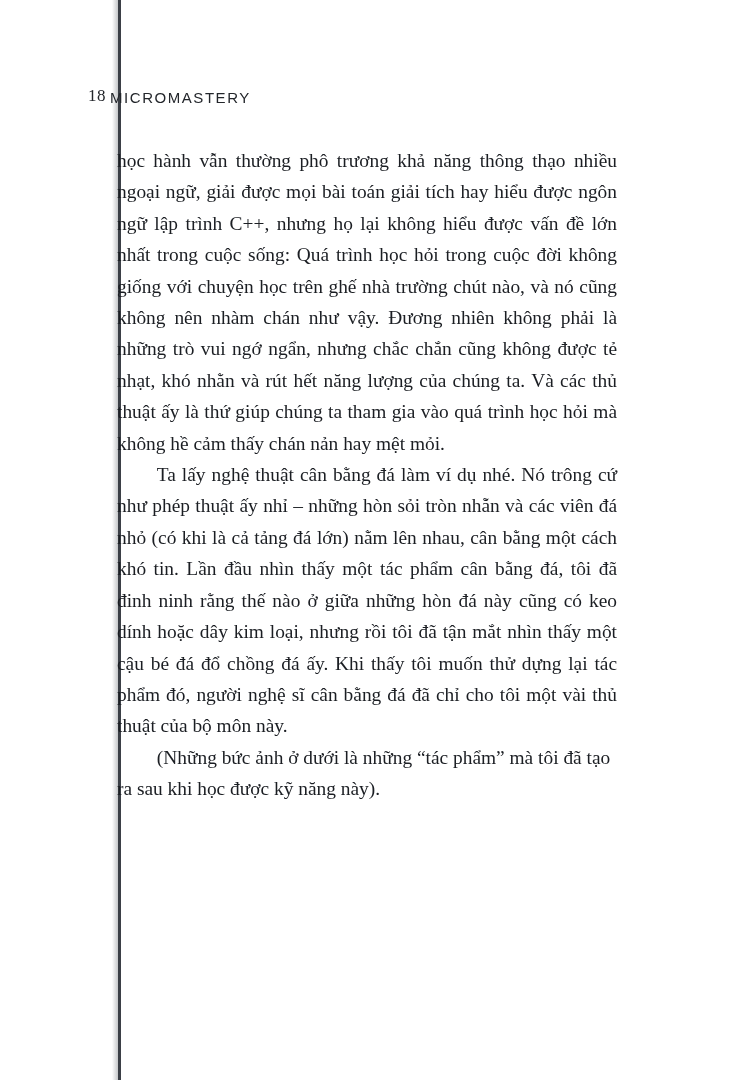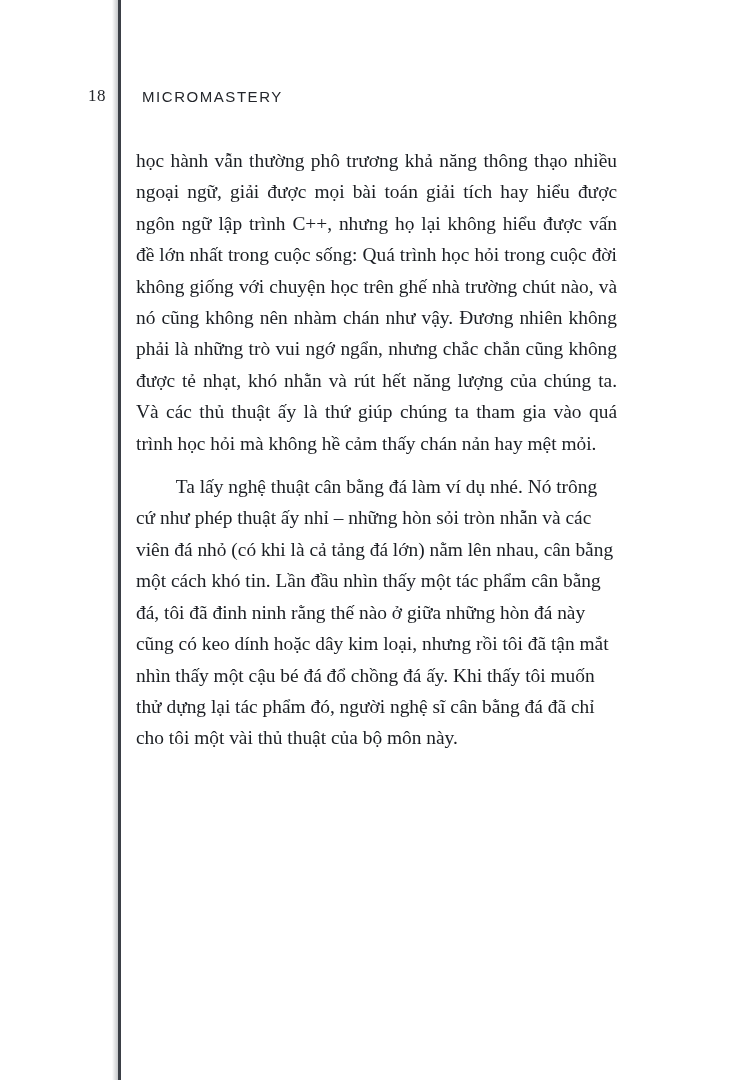--- a/index.html
+++ b/index.html
@@ -48,22 +48,22 @@
     width: 730px;
     height: 1080px;
   }
 
   
   .running-head {
     position: absolute;
     left: 88px;
     top: 86px;
     display: flex;
-    align-items: center;
-    gap: 36px;
+    align-items: flex-end;
+    gap: 4px;
   }
   .folio {
     font-family: "Liberation Serif", serif;
     font-size: 17px;
     color: #23262b;
     letter-spacing: 0.5px;
   }
   .book-title {
     font-family: "Liberation Sans", sans-serif;
     font-size: 15px;
@@ -82,24 +82,23 @@
   }
   p.para {
     margin: 0;
     font-size: 19.4px;
     line-height: 31.4px;
     color: #1b1e23;
     text-align: justify;
     text-justify: inter-word;
     -webkit-hyphens: none;
     hyphens: none;
-    padding-left: 19px;
   }
   p.para + p.para {
-    margin-top: 12px;
+    margin-top: 0px;
   }
   p.indent {
     text-indent: 2.05em;
   }
   p.para:last-child {
     text-align: left;
   }
 </style>
 </head>
 <body>
@@ -111,15 +110,16 @@
   <div class="spine-edge"></div>
 
   <div class="running-head">
     <span class="folio">18</span>
     <span class="book-title">MICROMASTERY</span>
   </div>
 
   <div class="text-block">
     <p class="para">học hành vẫn thường phô trương khả năng thông thạo nhiều ngoại ngữ, giải được mọi bài toán giải tích hay hiểu được ngôn ngữ lập trình C++, nhưng họ lại không hiểu được vấn đề lớn nhất trong cuộc sống: Quá trình học hỏi trong cuộc đời không giống với chuyện học trên ghế nhà trường chút nào, và nó cũng không nên nhàm chán như vậy. Đương nhiên không phải là những trò vui ngớ ngẩn, nhưng chắc chắn cũng không được tẻ nhạt, khó nhằn và rút hết năng lượng của chúng ta. Và các thủ thuật ấy là thứ giúp chúng ta tham gia vào quá trình học hỏi mà không hề cảm thấy chán nản hay mệt mỏi.</p>
     <p class="para indent">Ta lấy nghệ thuật cân bằng đá làm ví dụ nhé. Nó trông cứ như phép thuật ấy nhỉ – những hòn sỏi tròn nhẵn và các viên đá nhỏ (có khi là cả tảng đá lớn) nằm lên nhau, cân bằng một cách khó tin. Lần đầu nhìn thấy một tác phẩm cân bằng đá, tôi đã đinh ninh rằng thế nào ở giữa những hòn đá này cũng có keo dính hoặc dây kim loại, nhưng rồi tôi đã tận mắt nhìn thấy một cậu bé đá đổ chồng đá ấy. Khi thấy tôi muốn thử dựng lại tác phẩm đó, người nghệ sĩ cân bằng đá đã chỉ cho tôi một vài thủ thuật của bộ môn này.</p>
+    <p class="para indent">(Những bức ảnh ở dưới là những “tác phẩm” mà tôi đã tạo ra sau khi học được kỹ năng này).</p>
   </div>
 
 </div>
 
 </body></html>

